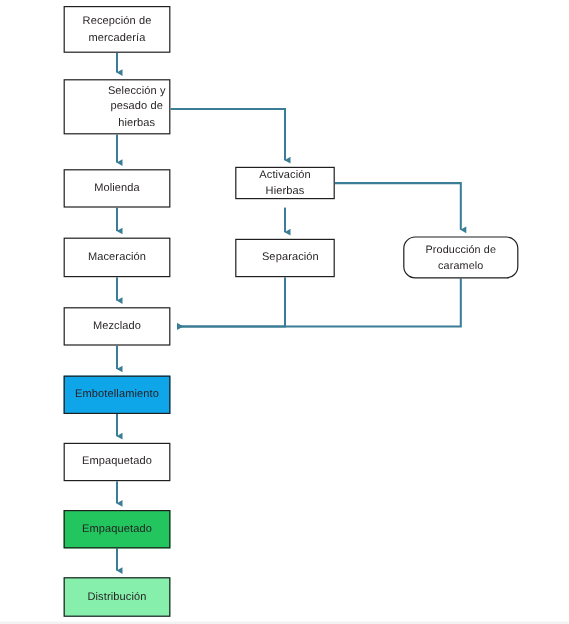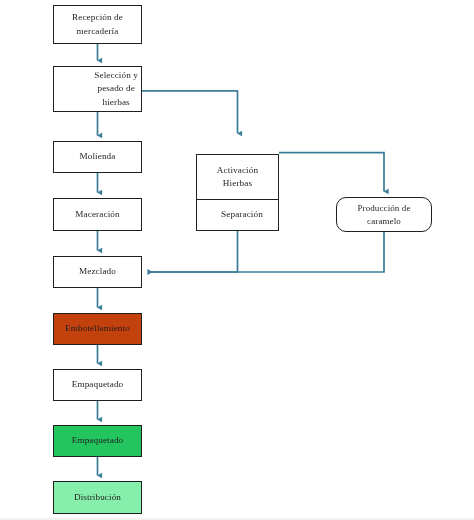--- a/index.html
+++ b/index.html
@@ -36,21 +36,20 @@
     color: #231f20;
     font-size: 9.2px;
     line-height: 1.42;
     letter-spacing: 0.1px;
     padding: 1px 3px;
     z-index: 2;
   }
   .node .node-label {
     display: block;
     white-space: pre-line;
-    font-family: Liberation Serif, serif;
   }
   .node-wide { font-size: 9px; }
   .frame-edge {
     position: absolute;
     background: #f2f2f2;
     z-index: 0;
   }
 </style>
 </head>
 <body>
@@ -98,33 +97,33 @@
       </div>
       <div class="node" style="left: 53px; top: 141px; width: 89px; height: 32px; border-color: rgb(31, 31, 31); background: rgb(255, 255, 255); color: rgb(35, 31, 32);">
         <span class="node-label">Molienda</span>
       </div>
       <div class="node" style="left: 53px; top: 198px; width: 89px; height: 33px; border-color: rgb(31, 31, 31); background: rgb(255, 255, 255); color: rgb(35, 31, 32);">
         <span class="node-label">Maceración</span>
       </div>
       <div class="node" style="left: 53px; top: 256px; width: 89px; height: 32px; border-color: rgb(31, 31, 31); background: rgb(255, 255, 255); color: rgb(35, 31, 32); justify-content: center;">
         <span class="node-label">Mezclado</span>
       </div>
-      <div class="node" style="left: 53px; top: 313px; width: 89px; height: 32px; border-color: rgb(31, 31, 31); background: #c2410c; color: rgb(35, 31, 32);">
+      <div class="node" style="left: 53px; top: 313px; width: 89px; height: 32px; border-color: rgb(31, 31, 31); background: #0ea5e9; color: rgb(35, 31, 32);">
         <span class="node-label">Embotellamiento</span>
       </div>
       <div class="node" style="left: 53px; top: 369px; width: 89px; height: 32px; border-color: rgb(31, 31, 31); background: rgb(255, 255, 255); color: rgb(35, 31, 32);">
         <span class="node-label">Empaquetado</span>
       </div>
       <div class="node" style="left: 53px; top: 425px; width: 89px; height: 32px; border-color: rgb(31, 31, 31); background: #22c55e; color: rgb(35, 31, 32);">
         <span class="node-label">Empaquetado</span>
       </div>
       <div class="node" style="left: 53px; top: 481px; width: 89px; height: 33px; border-color: rgb(31, 31, 31); background: #86efac; color: rgb(35, 31, 32);">
         <span class="node-label">Distribución</span>
       </div>
-      <div class="node" style="left: 196px; top: 154px; width: 83px; height: 46px; border-color: rgb(31, 31, 31); background: rgb(255, 255, 255); color: rgb(35, 31, 32);">
+      <div class="node" style="left: 196px; top: 139px; width: 83px; height: 27px; border-color: rgb(31, 31, 31); background: rgb(255, 255, 255); color: rgb(35, 31, 32);">
         <span class="node-label">Activación
 Hierbas</span>
       </div>
       <div class="node" style="left: 196px; top: 199px; width: 83px; height: 32px; border-color: rgb(31, 31, 31); background: rgb(255, 255, 255); color: rgb(35, 31, 32); padding-left: 12px;">
         <span class="node-label">Separación</span>
       </div>
       <div class="node node-wide" style="left: 336px; top: 197px; width: 96px; height: 35px; border-color: rgb(31, 31, 31); background: rgb(255, 255, 255); color: rgb(35, 31, 32); border-radius: 10px;">
         <span class="node-label">Producción de
 caramelo</span>
       </div>

